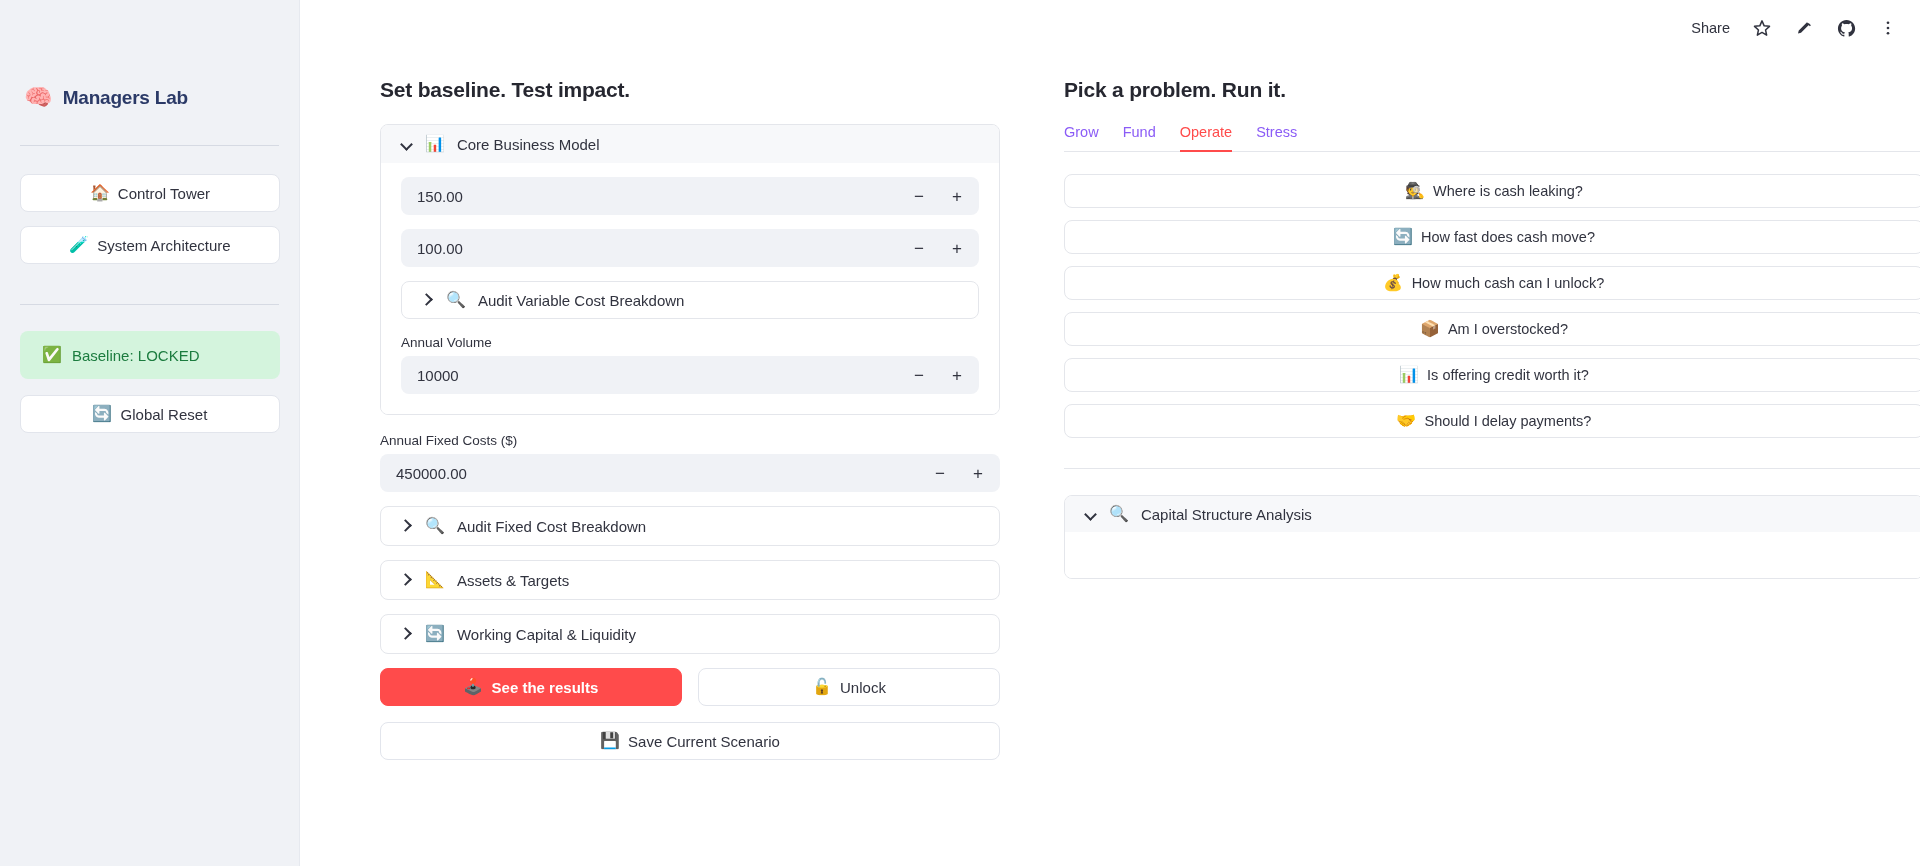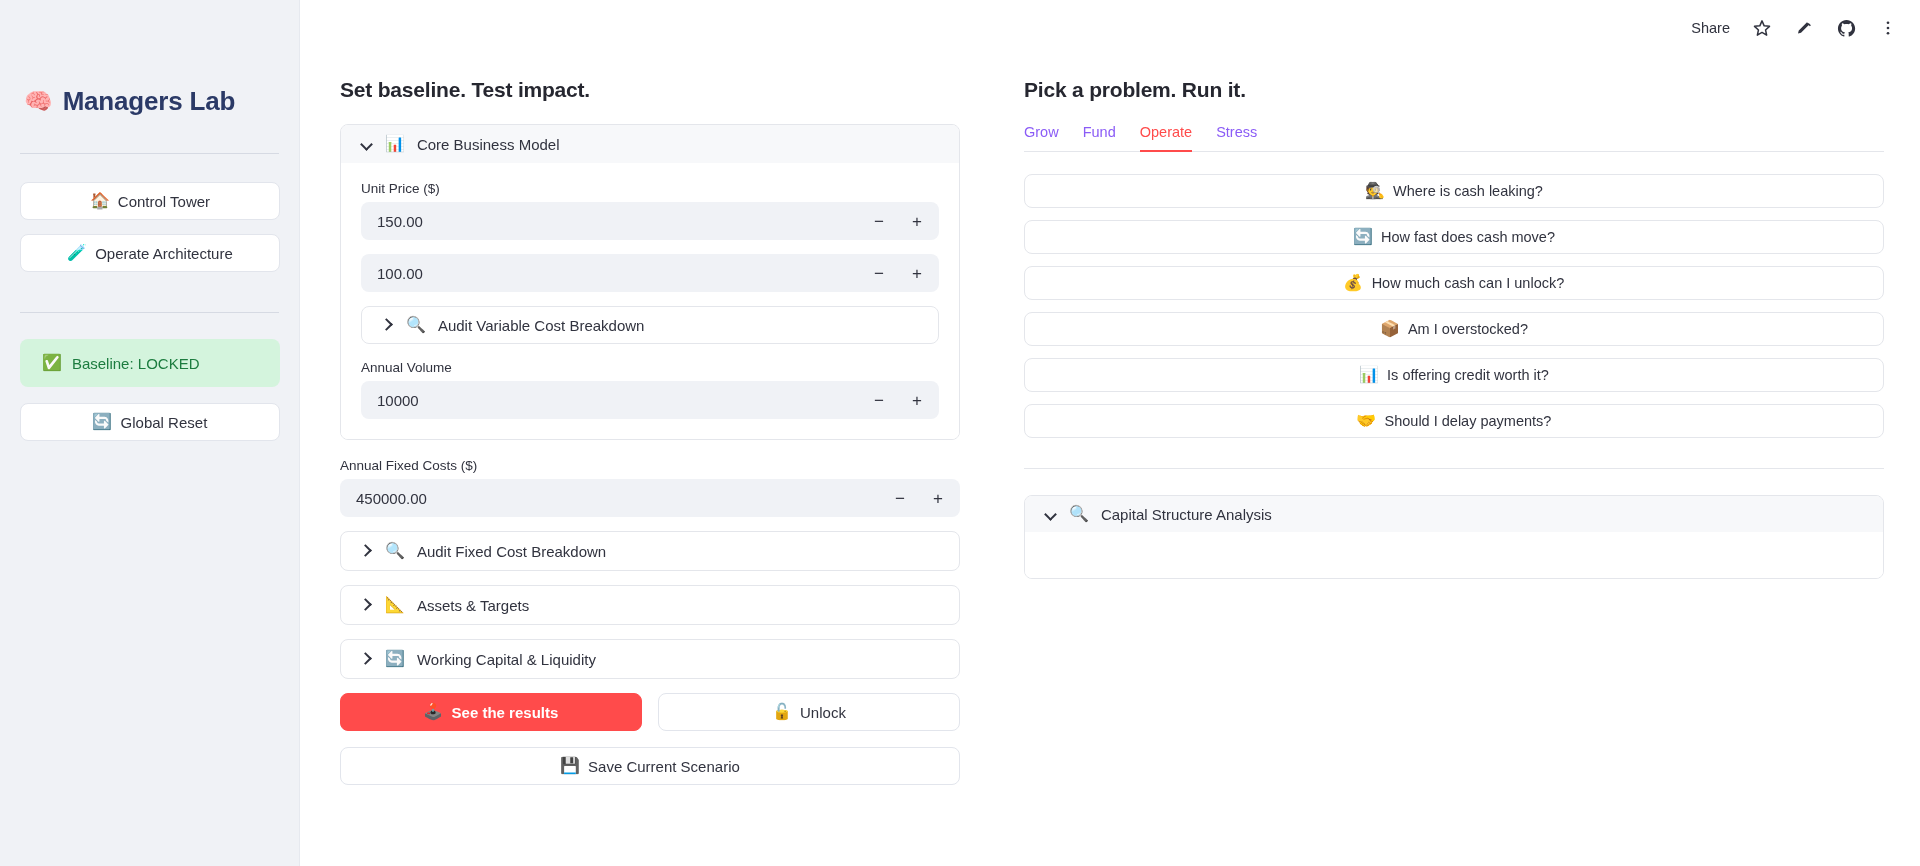--- a/index.html
+++ b/index.html
@@ -24,21 +24,21 @@
   }
   .brand {
     display: flex;
     align-items: center;
     gap: 10px;
     margin-top: 86px;
     padding-left: 4px;
   }
   .brand-emoji { font-size: 23px; line-height: 1; }
   .brand-title {
-    font-size: 26px;
+    font-size: 19px;
     font-weight: bold;
     color: #2b3a67;
     letter-spacing: -0.2px;
   }
   .sb-divider {
     height: 1px;
     background: #d6dae3;
     margin: 36px 0 28px 0;
   }
   .sb-btn {
@@ -101,21 +101,21 @@
 
   .columns {
     position: absolute;
     top: 0; left: 0;
     width: 100%;
     display: flex;
     padding: 78px 30px 0 40px;
     gap: 64px;
   }
   .col { }
-  .col-left { width: 620px; flex: 0 0 620px; }
+  .col-left { width: 620px; flex: 0 0 620px; margin-left: 40px; }
   .col-right { width: 860px; flex: 0 0 860px; }
 
   .col-title {
     font-size: 21px;
     font-weight: bold;
     color: #262730;
     margin-bottom: 22px;
     letter-spacing: -0.2px;
   }
 
@@ -321,21 +321,21 @@
     </div>
 
     <div class="sb-divider"></div>
 
     <div class="sb-btn">
       <span class="sb-emoji">🏠</span>
       <span>Control Tower</span>
     </div>
     <div class="sb-btn">
       <span class="sb-emoji">🧪</span>
-      <span>Operate Architecture</span>
+      <span>System Architecture</span>
     </div>
 
     <div class="sb-divider" style="margin:40px 0 26px 0;"></div>
 
     <div class="sb-status">
       <span class="sb-emoji">✅</span>
       <span>Baseline: LOCKED</span>
     </div>
 
     <div class="sb-btn">
@@ -378,21 +378,20 @@
         <div class="col-title">Set baseline. Test impact.</div>
 
         <div class="expander">
           <div class="expander-head">
             <span class="chev"></span>
             <span class="sb-emoji">📊</span>
             <span>Core Business Model</span>
           </div>
           <div class="expander-body">
 
-            <div class="field-label">Unit Price ($)</div>
             <div class="num-input">
               <span class="num-value">150.00</span>
               <span class="steppers">
                 <span class="stepper">−</span>
                 <span class="stepper">+</span>
               </span>
             </div>
 
             <div class="num-input">
               <span class="num-value">100.00</span>

